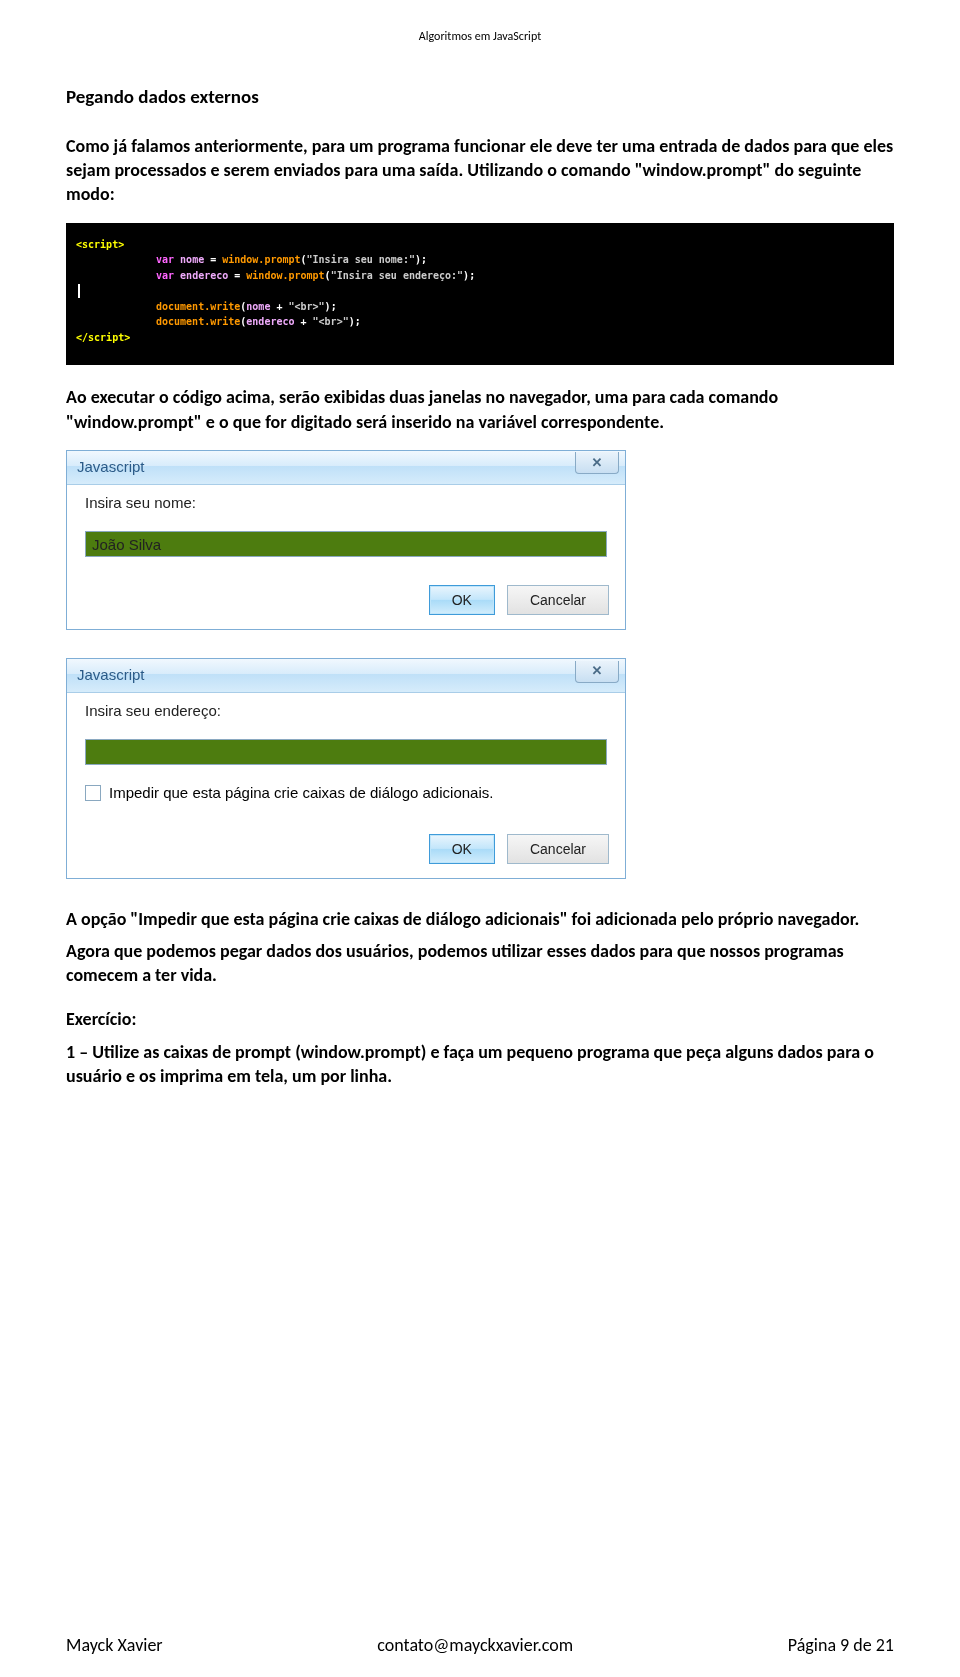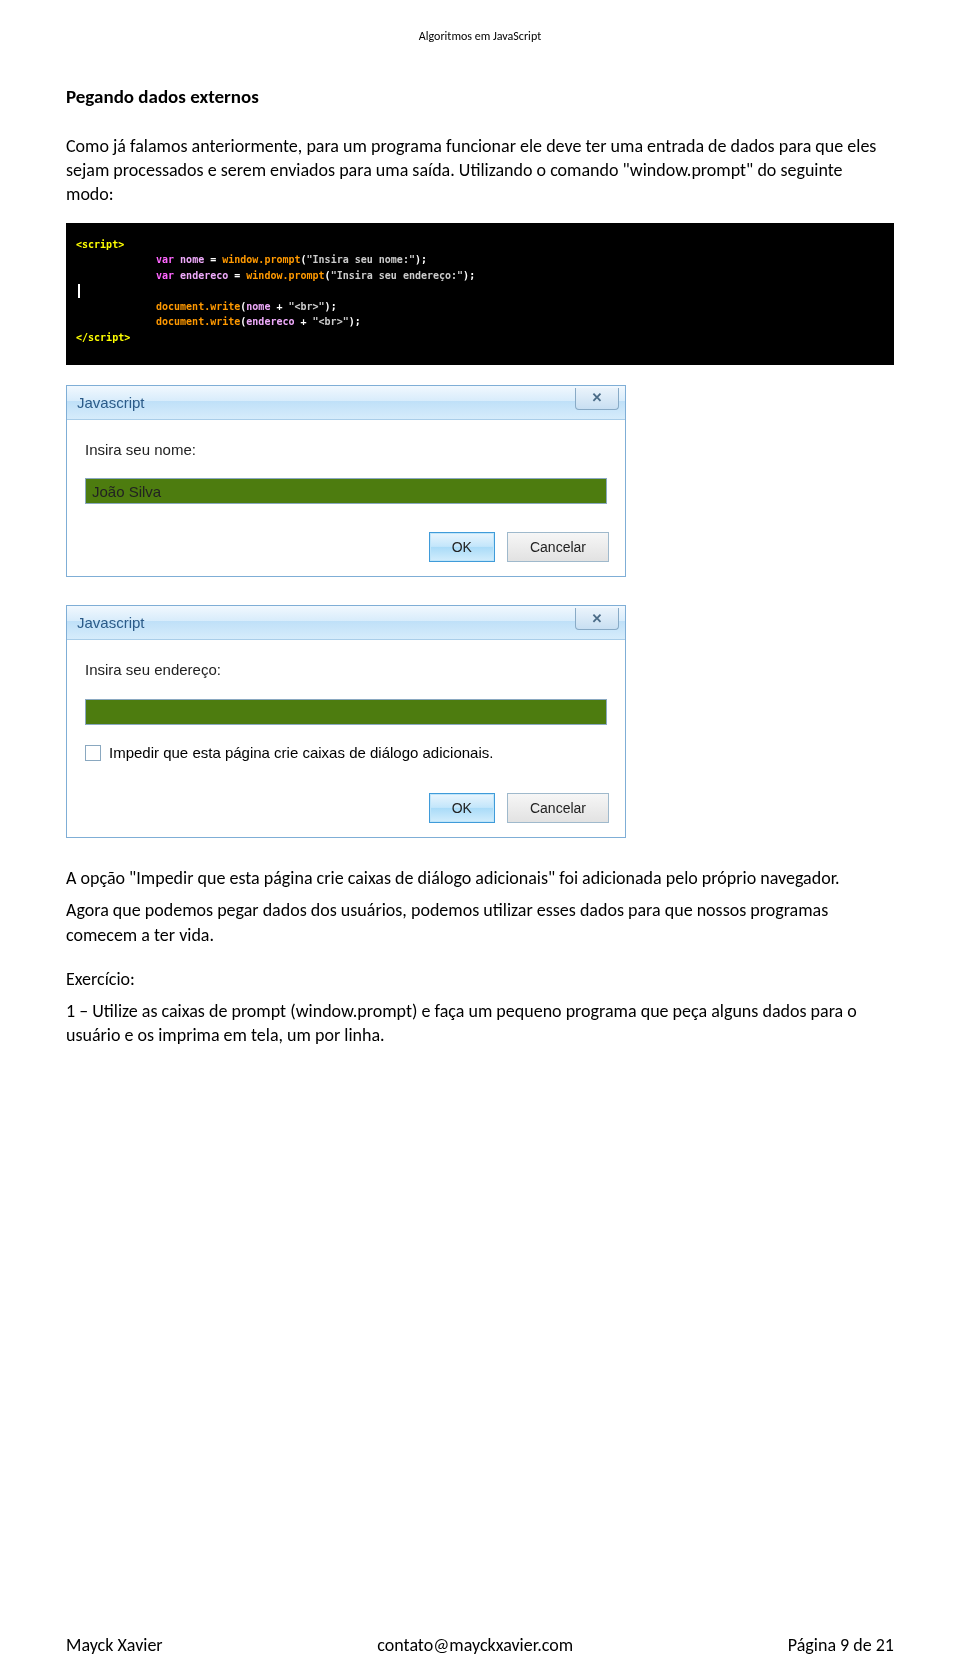--- a/index.html
+++ b/index.html
@@ -21,21 +21,21 @@
   .doc-title {
     text-align: center;
     font-size: 12px;
     margin-bottom: 40px;
   }
   h2.section {
     font-size: 19px;
     font-weight: bold;
     margin: 0 0 24px 0;
   }
-  p { margin: 8px 0 6px 0; }
+  p { margin: 8px 0 6px 0; font-weight: bold; }
   .para-block { margin-bottom: 16px; }
 
   .code-editor {
     background: #000;
     color: #fff;
     font-family: "Lucida Console", Consolas, monospace;
     font-size: 10px;
     font-weight: bold;
     padding: 14px 10px 20px 10px;
     line-height: 1.55;
@@ -74,21 +74,21 @@
     width: 44px; height: 22px;
     margin-right: 6px;
     margin-top: -8px;
     border: 1px solid #88aac6;
     border-top: none;
     border-radius: 0 0 4px 4px;
     background: linear-gradient(to bottom,#eaf3fb,#c8dff2);
     display:flex; align-items:center; justify-content:center;
   }
   .close-x { font-family: Arial; font-size: 13px; color:#4a6b87; font-weight: bold; }
-  .dlg-body { padding: 20px 18px 14px 18px; }
+  .dlg-body { padding: 8px 18px 14px 18px; }
   .dlg-label { margin-bottom: 18px; color:#222; }
   .dlg-input {
     width: 100%; height: 26px;
     border: 1px solid #8aa8c0;
     background: #4d7c0f;
     padding: 2px 6px;
     font-size: 15px;
     font-family: inherit;
     color:#222;
     margin-bottom: 4px;
@@ -159,20 +159,23 @@
       <span class="c-orange">document.write</span><span class="c-white">(</span><span class="c-green">nome</span><span class="c-white"> + </span><span class="c-gray">"&lt;br&gt;"</span><span class="c-white">)</span><span class="c-white">;</span>
     </span>
     <span class="indent2">
       <span class="c-orange">document.write</span><span class="c-white">(</span><span class="c-green">endereco</span><span class="c-white"> + </span><span class="c-gray">"&lt;br&gt;"</span><span class="c-white">)</span><span class="c-white">;</span>
     </span>
     <div>
       <span class="c-yellow">&lt;/</span><span class="c-yellow">script</span><span class="c-yellow">&gt;</span>
     </div>
   </div>
 
+  <div class="para-block">
+    <p>Ao executar o código acima, serão exibidas duas janelas no navegador, uma para cada comando "window.prompt" e o que for digitado será inserido na variável correspondente.</p>
+  </div>
 
   <div class="dialog">
     <div class="titlebar">
       <span class="title">Javascript</span>
       <div class="close-btn">
         <span class="close-x">✕</span>
       </div>
     </div>
     <div class="dlg-body">
       <div class="dlg-label">Insira seu nome:</div>

